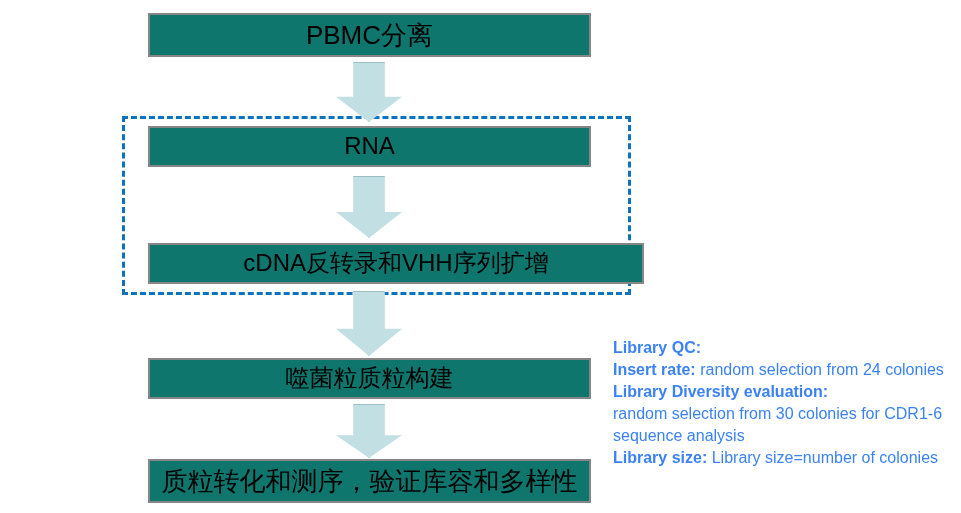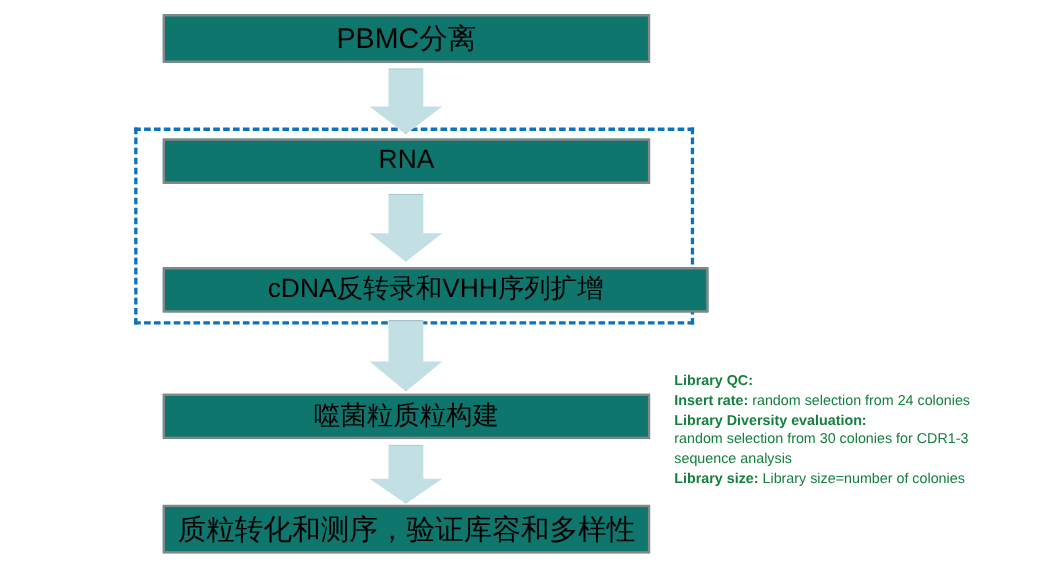--- a/index.html
+++ b/index.html
@@ -85,23 +85,23 @@
   .arrow-2 { left: 336px; top: 176px; height: 62px; }
   .arrow-3 { left: 336px; top: 291px; height: 65px; }
   .arrow-4 { left: 336px; top: 404px; height: 54px; }
 
   
   .qc-notes {
     position: absolute;
     left: 613px;
     top: 337px;
     width: 340px;
-    font-size: 13px;
+    font-size: 16px;
     line-height: 1.37;
-    color: #15803d;
+    color: #3b82f6;
   }
   .qc-notes .line { display: block; white-space: nowrap; }
   .qc-notes .b { font-weight: bold; }
   .qc-notes sup { font-size: 0.68em; vertical-align: super; line-height: 0; }
   .qc-notes .times { letter-spacing: 0.5px; }
 </style>
 </head>
 <body>
 
 <div id="flow-canvas">
@@ -141,18 +141,18 @@
   </div>
 
   <div class="proc-box box-trans">
     <span class="label fs-26">质粒转化和测序，验证库容和多样性</span>
   </div>
 
   <div class="qc-notes">
     <span class="line"><span class="b">Library QC:</span><span></span></span>
     <span class="line"><span class="b">Insert rate:</span><span> random selection from 24 colonies</span></span>
     <span class="line"><span class="b">Library Diversity evaluation:</span><span></span></span>
-    <span class="line"><span class="b"></span><span>random selection from 30 colonies for CDR1-3</span></span>
+    <span class="line"><span class="b"></span><span>random selection from 30 colonies for CDR1-6</span></span>
     <span class="line"><span class="b"></span><span>sequence analysis</span></span>
     <span class="line"><span class="b">Library size:</span><span> Library size=number of colonies</span></span>
   </div>
 
 </div>
 
 </body></html>

